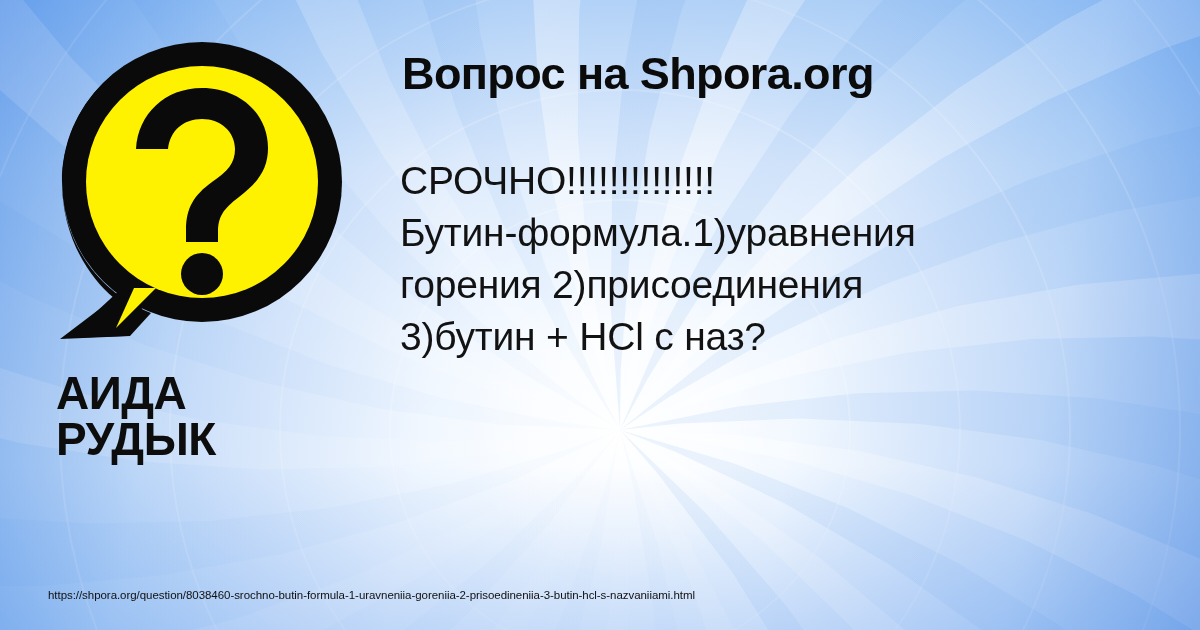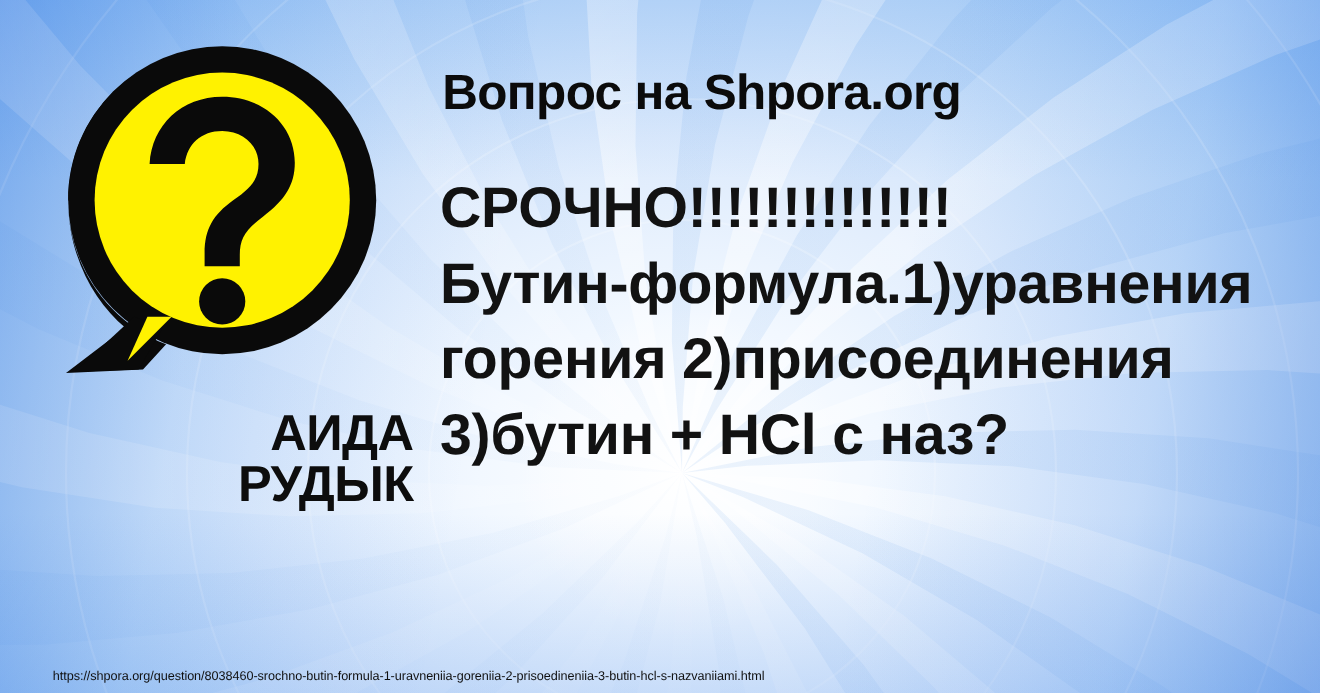--- a/index.html
+++ b/index.html
@@ -56,21 +56,20 @@
     position: absolute;
     left: 56px;
     top: 371px;
     width: 320px;
     font-size: 46px;
     font-weight: 700;
     line-height: 0.99;
     color: #0d0d0d;
     letter-spacing: -0.5px;
     white-space: pre-line;
-    text-align: right;
   }
   #subject {
     position: absolute;
     left: 56px;
     top: 512px;
     width: 320px;
     font-size: 35px;
     font-weight: 400;
     line-height: 1.05;
     color: #141414;
@@ -80,46 +79,44 @@
   #headline {
     position: absolute;
     left: 402px;
     top: 51px;
     width: 760px;
     font-size: 45px;
     font-weight: 700;
     line-height: 1.0;
     color: #0b0b0b;
     letter-spacing: -0.6px;
-    margin-top: 10px;
   }
   #question {
     position: absolute;
     left: 400px;
     top: 155px;
     width: 768px;
-    font-size: 52px;
-    font-weight: 700;
+    font-size: 39px;
+    font-weight: 400;
     line-height: 1.33;
     color: #121212;
     white-space: pre-line;
     letter-spacing: -0.2px;
   }
 
   
   #source-url {
     position: absolute;
     left: 48px;
     top: 589px;
     font-size: 11.5px;
     font-weight: 400;
     color: #101010;
     letter-spacing: -0.05px;
     white-space: nowrap;
-    margin-top: 20px;
   }
 </style>
 </head>
 <body>
 
 <div id="card">
 
   <div class="bg-layer" id="bg-base"></div>
 
   <div class="bg-layer" id="bg-swirl">

